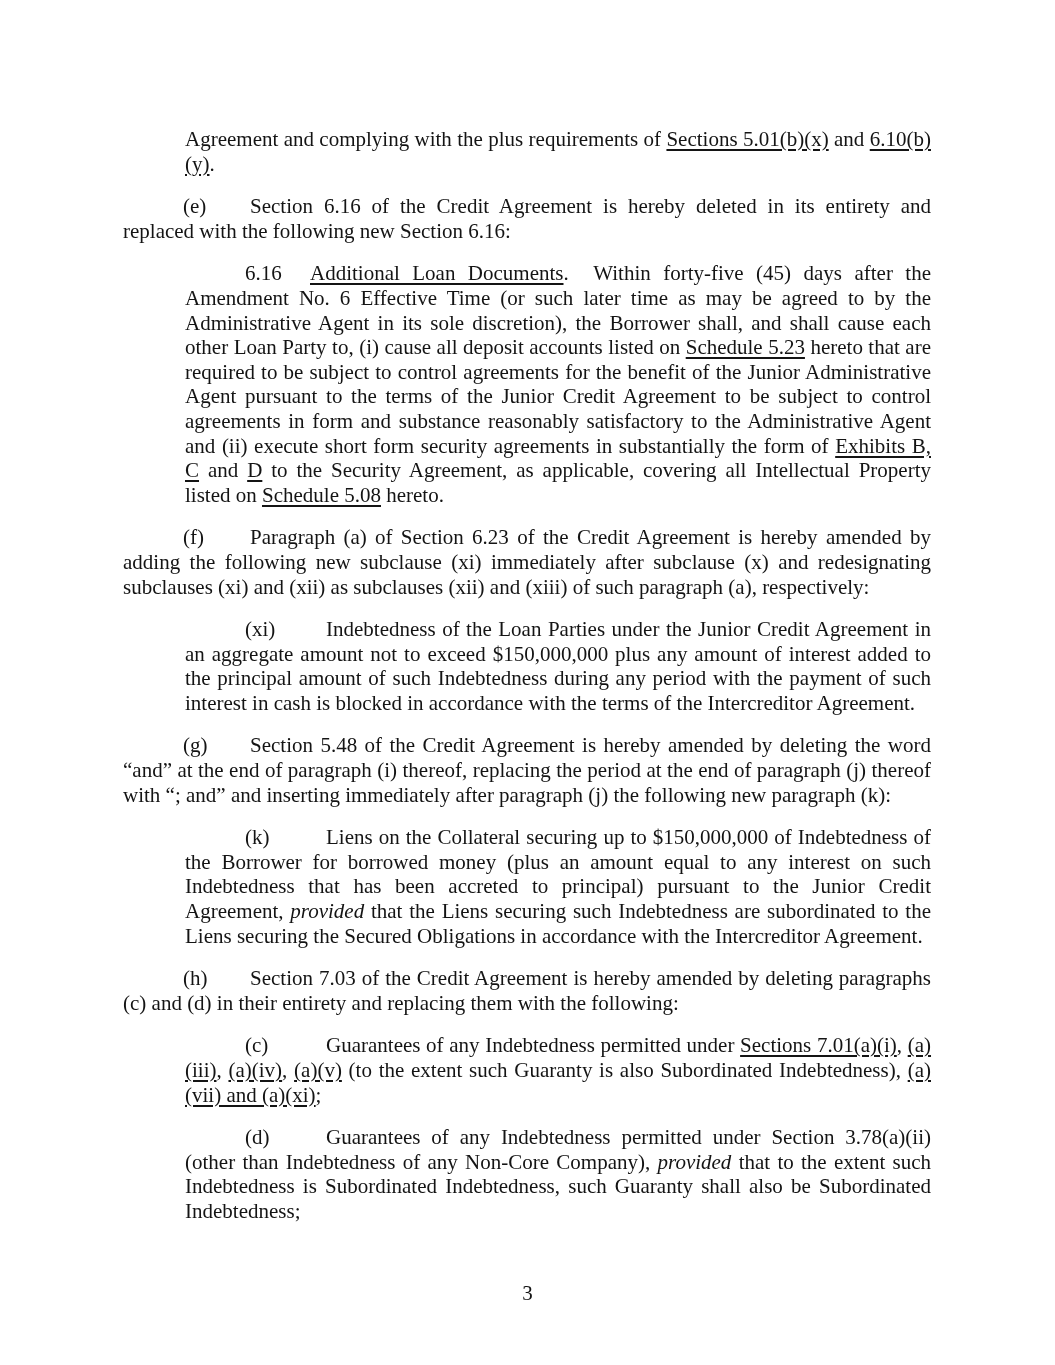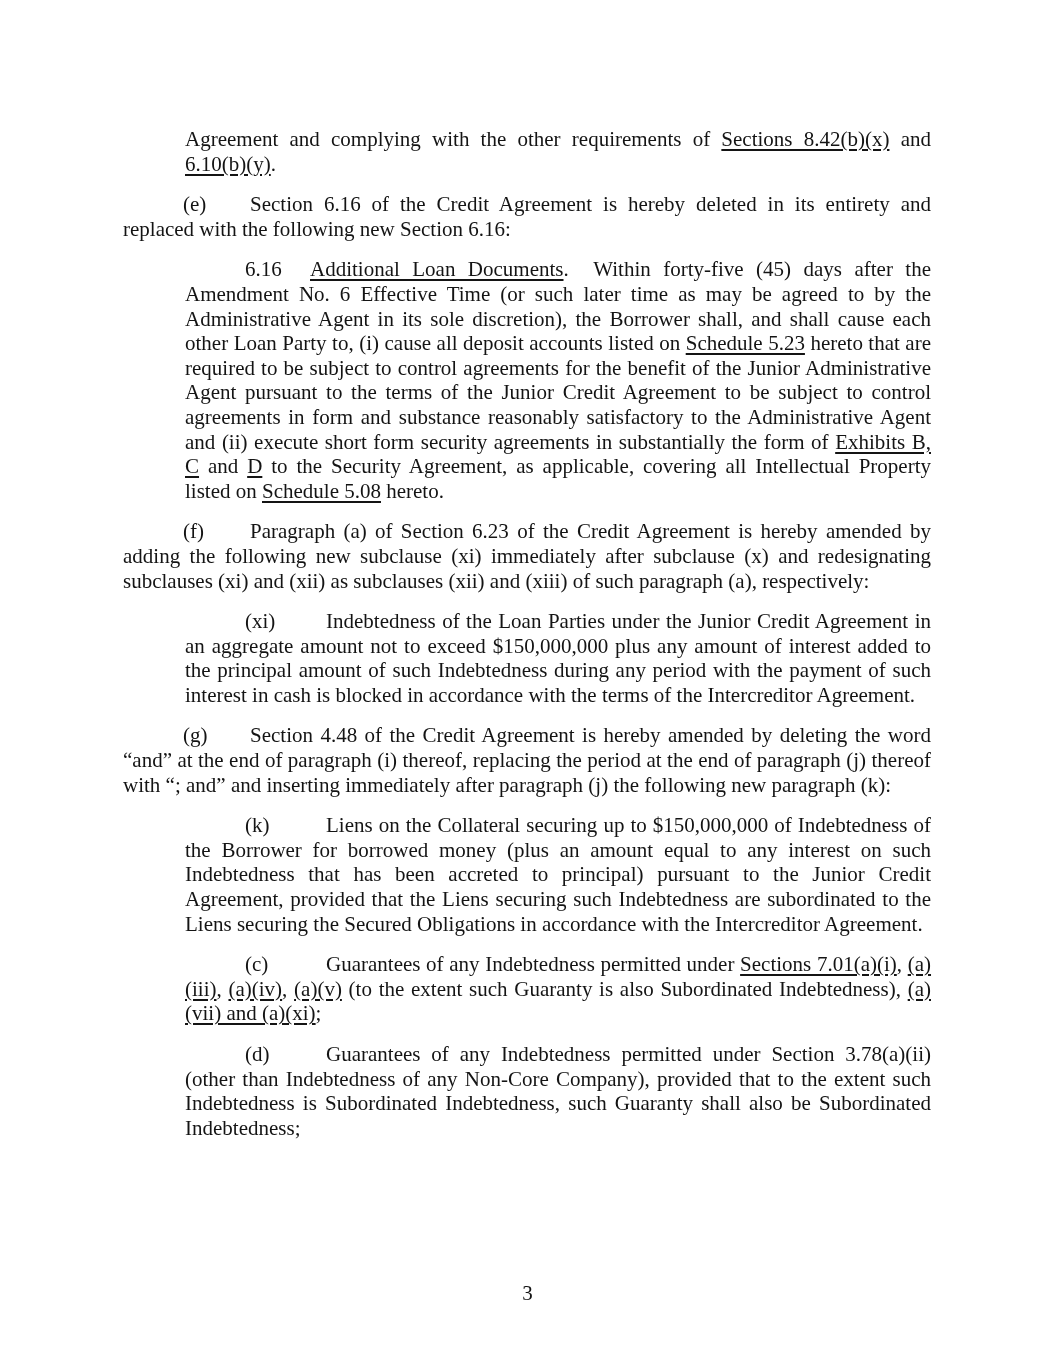--- a/index.html
+++ b/index.html
@@ -20,52 +20,53 @@
     width: 808px;
   }
   .para {
     font-size: 21px;
     line-height: 24.6px;
     text-align: justify;
     margin-top: 18px;
   }
   .para:first-child { margin-top: 0; }
   .para.quote, .para.quote-cont { margin-left: 62px; }
-  .para.body, .para.quote { text-indent: 60px; margin-top: 16px; }
+  .para.body, .para.quote { text-indent: 60px; }
   .label {
     display: inline-block;
     text-indent: 0;
     width: 81px;
   }
   .para.body .label { width: 67px; }
   .para.narrow-label .label { width: 65px; }
   .run-n { }
   .run-u { text-decoration: underline; text-underline-offset: 3px; }
   .run-bu { font-weight: normal; text-decoration: underline; text-underline-offset: 3px; }
-  .run-i { }
+  .run-i { font-style: italic; }
   .page-number {
     position: absolute;
     top: 1281px;
     left: 0;
     width: 100%;
     text-align: center;
     font-size: 21px;
     line-height: 24.6px;
     color: #141414;
   }
 </style>
 </head>
 <body>
 
 <div class="page">
   <div class="content">
-      <div class="para quote-cont"><span class="run-n">Agreement and complying with the other requirements of </span><span class="run-u">Sections 8.42(b)(x)</span><span class="run-n"> and </span><span class="run-u">6.10(b)(y)</span><span class="run-n">.</span></div>
+      <div class="para quote-cont"><span class="run-n">Agreement and complying with the plus requirements of </span><span class="run-u">Sections 5.01(b)(x)</span><span class="run-n"> and </span><span class="run-u">6.10(b)(y)</span><span class="run-n">.</span></div>
       <div class="para body"><span class="label">(e)</span><span class="run-n">Section 6.16 of the Credit Agreement is hereby deleted in its entirety and replaced with the following new Section 6.16:</span></div>
       <div class="para quote narrow-label"><span class="label">6.16</span><span class="run-bu">Additional Loan Documents</span><span class="run-n">.&nbsp; Within forty-five (45) days after the Amendment No. 6 Effective Time (or such later time as may be agreed to by the Administrative Agent in its sole discretion), the Borrower shall, and shall cause each other Loan Party to, (i) cause all deposit accounts listed on </span><span class="run-u">Schedule 5.23</span><span class="run-n"> hereto that are required to be subject to control agreements for the benefit of the Junior Administrative Agent pursuant to the terms of the Junior Credit Agreement to be subject to control agreements in form and substance reasonably satisfactory to the Administrative Agent and (ii) execute short form security agreements in substantially the form of </span><span class="run-u">Exhibits B,</span><span class="run-n"> </span><span class="run-u">C</span><span class="run-n"> and </span><span class="run-u">D</span><span class="run-n"> to the Security Agreement, as applicable, covering all Intellectual Property listed on </span><span class="run-u">Schedule 5.08</span><span class="run-n"> hereto.</span></div>
       <div class="para body"><span class="label">(f)</span><span class="run-n">Paragraph (a) of Section 6.23 of the Credit Agreement is hereby amended by adding the following new subclause (xi) immediately after subclause (x) and redesignating subclauses (xi) and (xii) as subclauses (xii) and (xiii) of such paragraph (a), respectively:</span></div>
       <div class="para quote"><span class="label">(xi)</span><span class="run-n">Indebtedness of the Loan Parties under the Junior Credit Agreement in an aggregate amount not to exceed $150,000,000 plus any amount of interest added to the principal amount of such Indebtedness during any period with the payment of such interest in cash is blocked in accordance with the terms of the Intercreditor Agreement.</span></div>
-      <div class="para body"><span class="label">(g)</span><span class="run-n">Section 4.48 of the Credit Agreement is hereby amended by deleting the word “and” at the end of paragraph (i) thereof, replacing the period at the end of paragraph (j) thereof with “; and” and inserting immediately after paragraph (j) the following new paragraph (k):</span></div>
+      <div class="para body"><span class="label">(g)</span><span class="run-n">Section 5.48 of the Credit Agreement is hereby amended by deleting the word “and” at the end of paragraph (i) thereof, replacing the period at the end of paragraph (j) thereof with “; and” and inserting immediately after paragraph (j) the following new paragraph (k):</span></div>
       <div class="para quote"><span class="label">(k)</span><span class="run-n">Liens on the Collateral securing up to $150,000,000 of Indebtedness of the Borrower for borrowed money (plus an amount equal to any interest on such Indebtedness that has been accreted to principal) pursuant to the Junior Credit Agreement, </span><span class="run-i">provided</span><span class="run-n"> that the Liens securing such Indebtedness are subordinated to the Liens securing the Secured Obligations in accordance with the Intercreditor Agreement.</span></div>
+      <div class="para body"><span class="label">(h)</span><span class="run-n">Section 7.03 of the Credit Agreement is hereby amended by deleting paragraphs (c) and (d) in their entirety and replacing them with the following:</span></div>
       <div class="para quote"><span class="label">(c)</span><span class="run-n">Guarantees of any Indebtedness permitted under </span><span class="run-u">Sections 7.01(a)(i)</span><span class="run-n">, </span><span class="run-u">(a)(iii)</span><span class="run-n">, </span><span class="run-u">(a)(iv)</span><span class="run-n">, </span><span class="run-u">(a)(v)</span><span class="run-n"> (to the extent such Guaranty is also Subordinated Indebtedness), </span><span class="run-u">(a)(vii) and (a)(xi)</span><span class="run-n">;</span></div>
       <div class="para quote"><span class="label">(d)</span><span class="run-n">Guarantees of any Indebtedness permitted under Section 3.78(a)(ii) (other than Indebtedness of any Non-Core Company), </span><span class="run-i">provided</span><span class="run-n"> that to the extent such Indebtedness is Subordinated Indebtedness, such Guaranty shall also be Subordinated Indebtedness;</span></div>
     </div>
   <div class="page-number">3</div>
 </div>
 
 </body></html>

